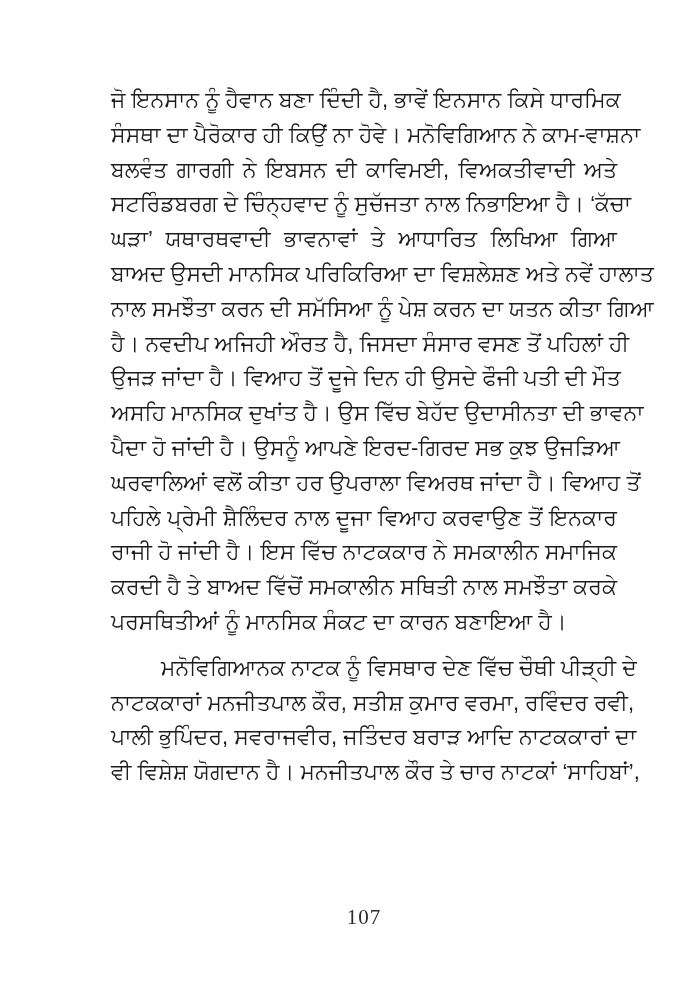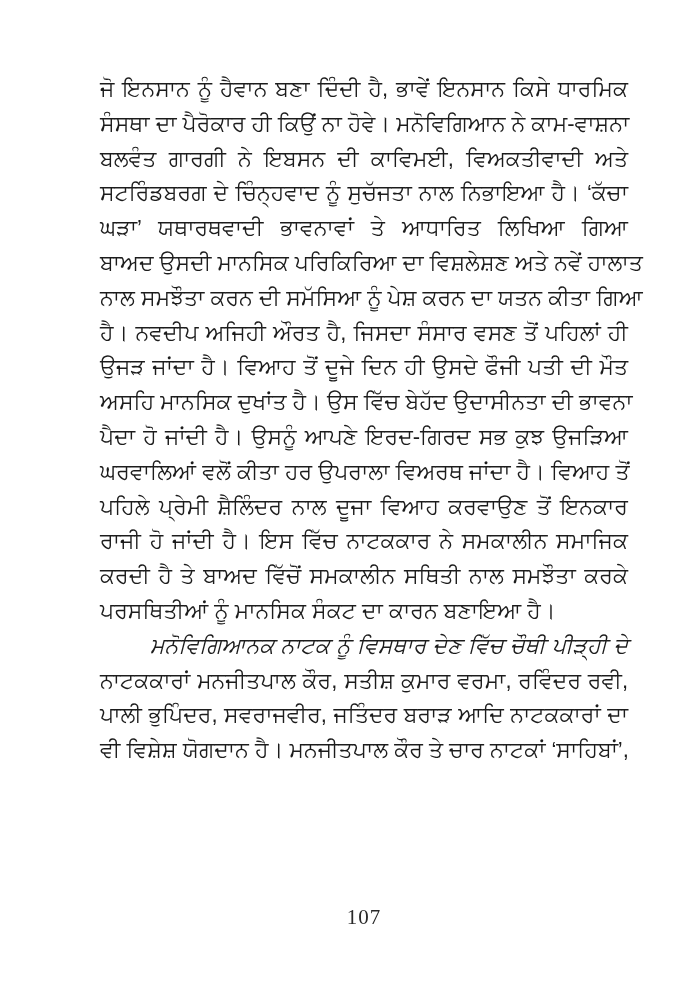--- a/index.html
+++ b/index.html
@@ -16,40 +16,39 @@
     font-family: "Liberation Sans", "DejaVu Sans", sans-serif;
   }
   .text-block {
     position: absolute;
     top: 72px;
     left: 100px;
     width: 528px;
     color: #1c1c1c;
   }
   .para {
-    margin: 0;
+    margin: 11px;
     padding: 0;
   }
   .line {
     display: block;
     height: 34.8px;
     line-height: 34.8px;
     font-size: 22px;
     white-space: nowrap;
     text-align: justify;
     text-align-last: justify;
     overflow: visible;
   }
   .line.para-end {
     text-align: center;
     text-align-last: left;
   }
   .line.first-indent {
     padding-left: 50px;
-    font-style: italic;
   }
   .page-number {
     position: absolute;
     top: 905px;
     left: 100px;
     width: 528px;
     text-align: center;
     font-family: Liberation Serif, serif;
     font-size: 21px;
     color: #2a2a2a;

